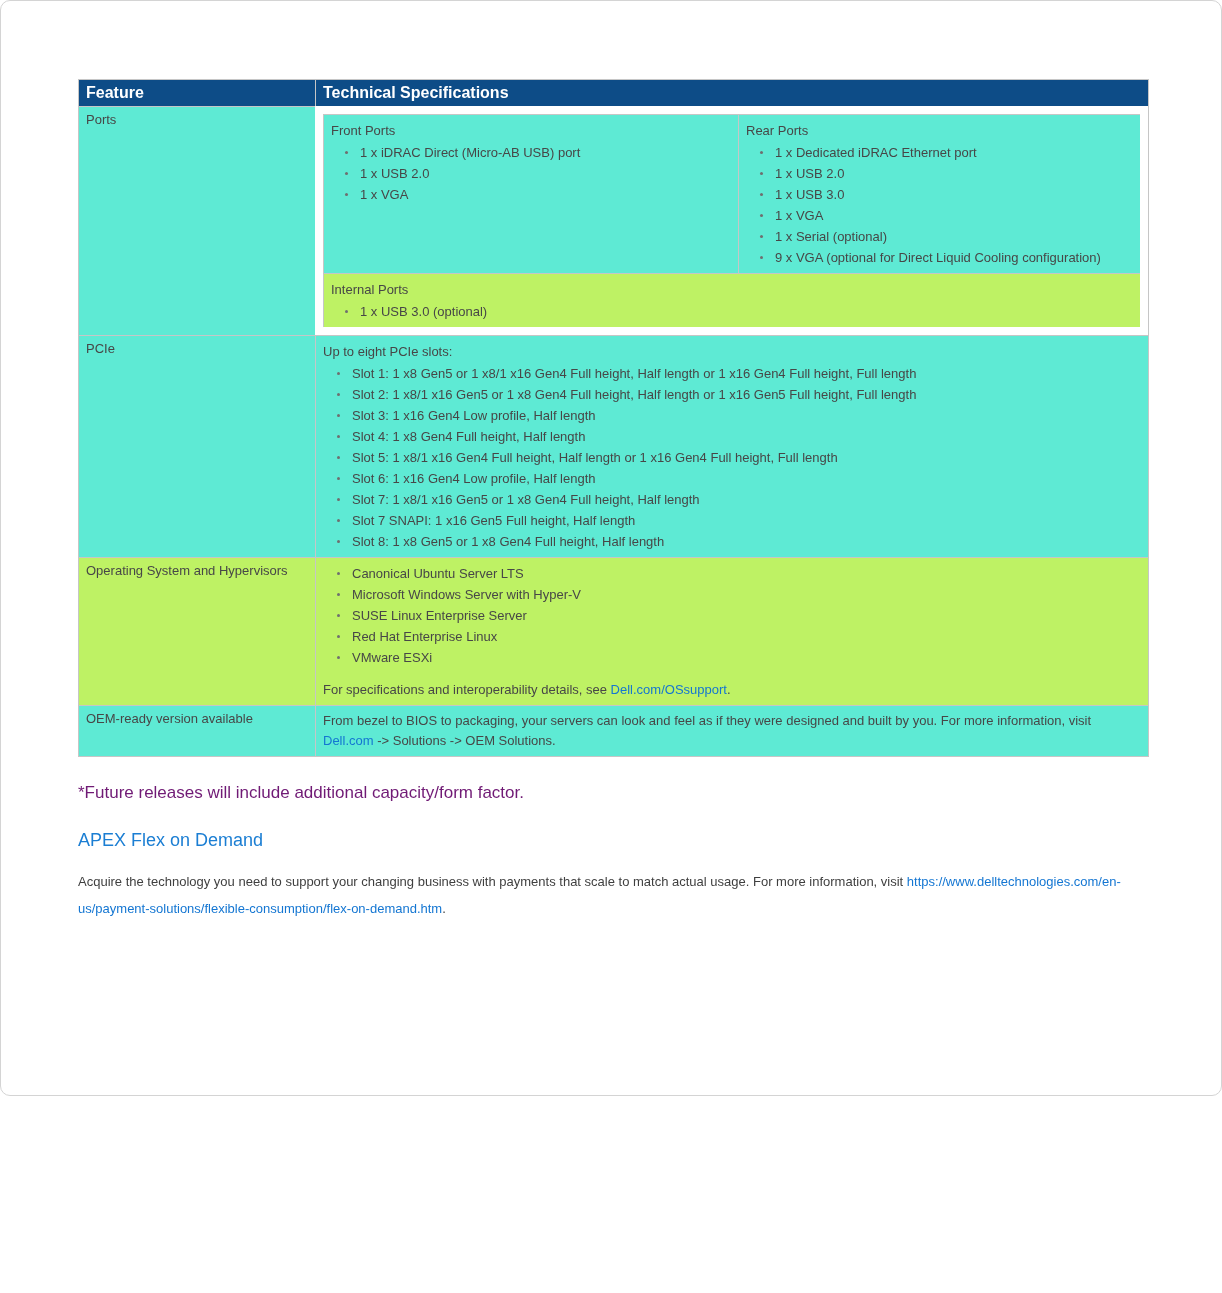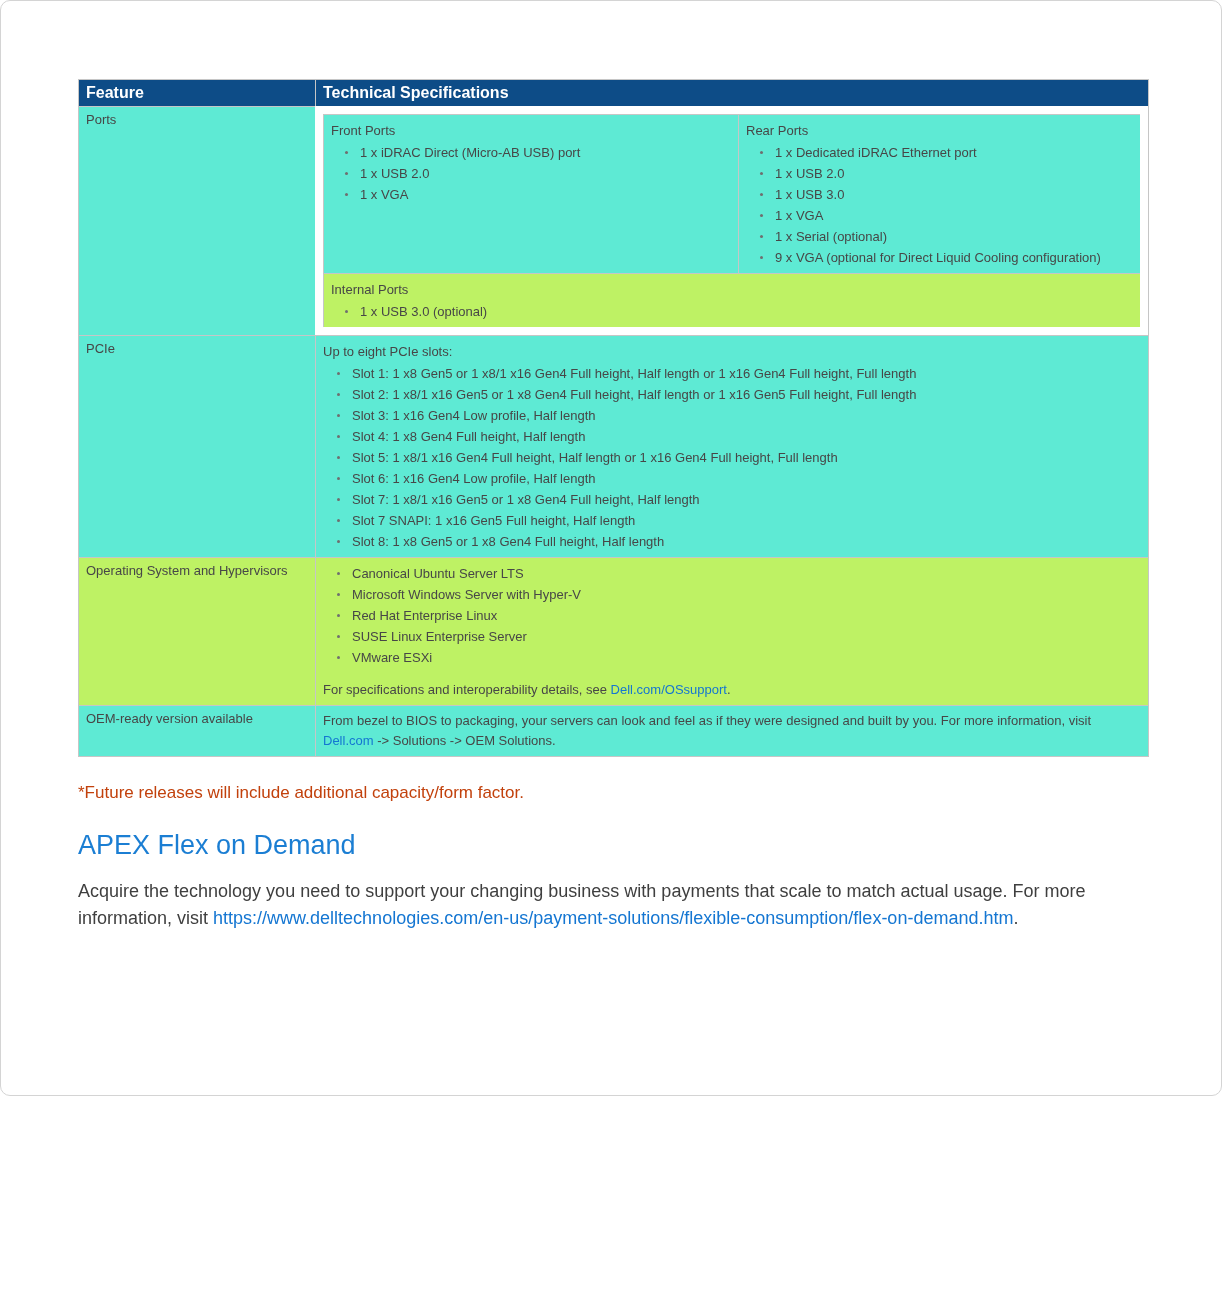--- a/index.html
+++ b/index.html
@@ -42,23 +42,23 @@
   ul.blist { list-style: none; margin: 0; padding: 0 0 0 8px; }
   ul.blist li { display: flex; line-height: 21px; }
   .blt {
     flex: 0 0 auto; width: 3px; height: 3px; border-radius: 50%;
     background: #6f6f6f; margin: 9px 12px 0 6px;
   }
   .cell-footer { line-height: 21px; margin-top: 11px; }
   a.lnk { color: #1476d2; text-decoration: none; cursor: pointer; }
 
   
-  .footnote { margin: 26px 0 0; font-size: 17px; color: #c2410c; }
-  .apex-heading { margin: 27px 0 0; font-size: 27px; font-weight: 400; color: #1b7ed3; }
-  .apex-body { margin: 17px 0 0; font-size: 18px; color: #3f3f3f; line-height: 27px; width: 1062px; }
+  .footnote { margin: 26px 0 0; font-size: 17px; color: #701a75; }
+  .apex-heading { margin: 27px 0 0; font-size: 18px; font-weight: 400; color: #1b7ed3; }
+  .apex-body { margin: 17px 0 0; font-size: 13px; color: #3f3f3f; line-height: 27px; width: 1062px; }
 </style>
 </head>
 <body>
 
 <div class="page">
   <div class="content">
 
     <div class="spec-table">
 
       <div class="trow">
@@ -181,25 +181,25 @@
             <li>
                 <span class="blt"></span>
                 <span>Canonical Ubuntu Server LTS</span>
               </li>
             <li>
                 <span class="blt"></span>
                 <span>Microsoft Windows Server with Hyper-V</span>
               </li>
             <li>
                 <span class="blt"></span>
+                <span>SUSE Linux Enterprise Server</span>
+              </li>
+            <li>
+                <span class="blt"></span>
                 <span>Red Hat Enterprise Linux</span>
-              </li>
-            <li>
-                <span class="blt"></span>
-                <span>SUSE Linux Enterprise Server</span>
               </li>
             <li>
                 <span class="blt"></span>
                 <span>VMware ESXi</span>
               </li>
           </ul>
           <div class="cell-footer"><span>For specifications and interoperability details, see </span><a class="lnk">Dell.com/OSsupport</a><span>.</span></div>
         </div>
       </div>
 

